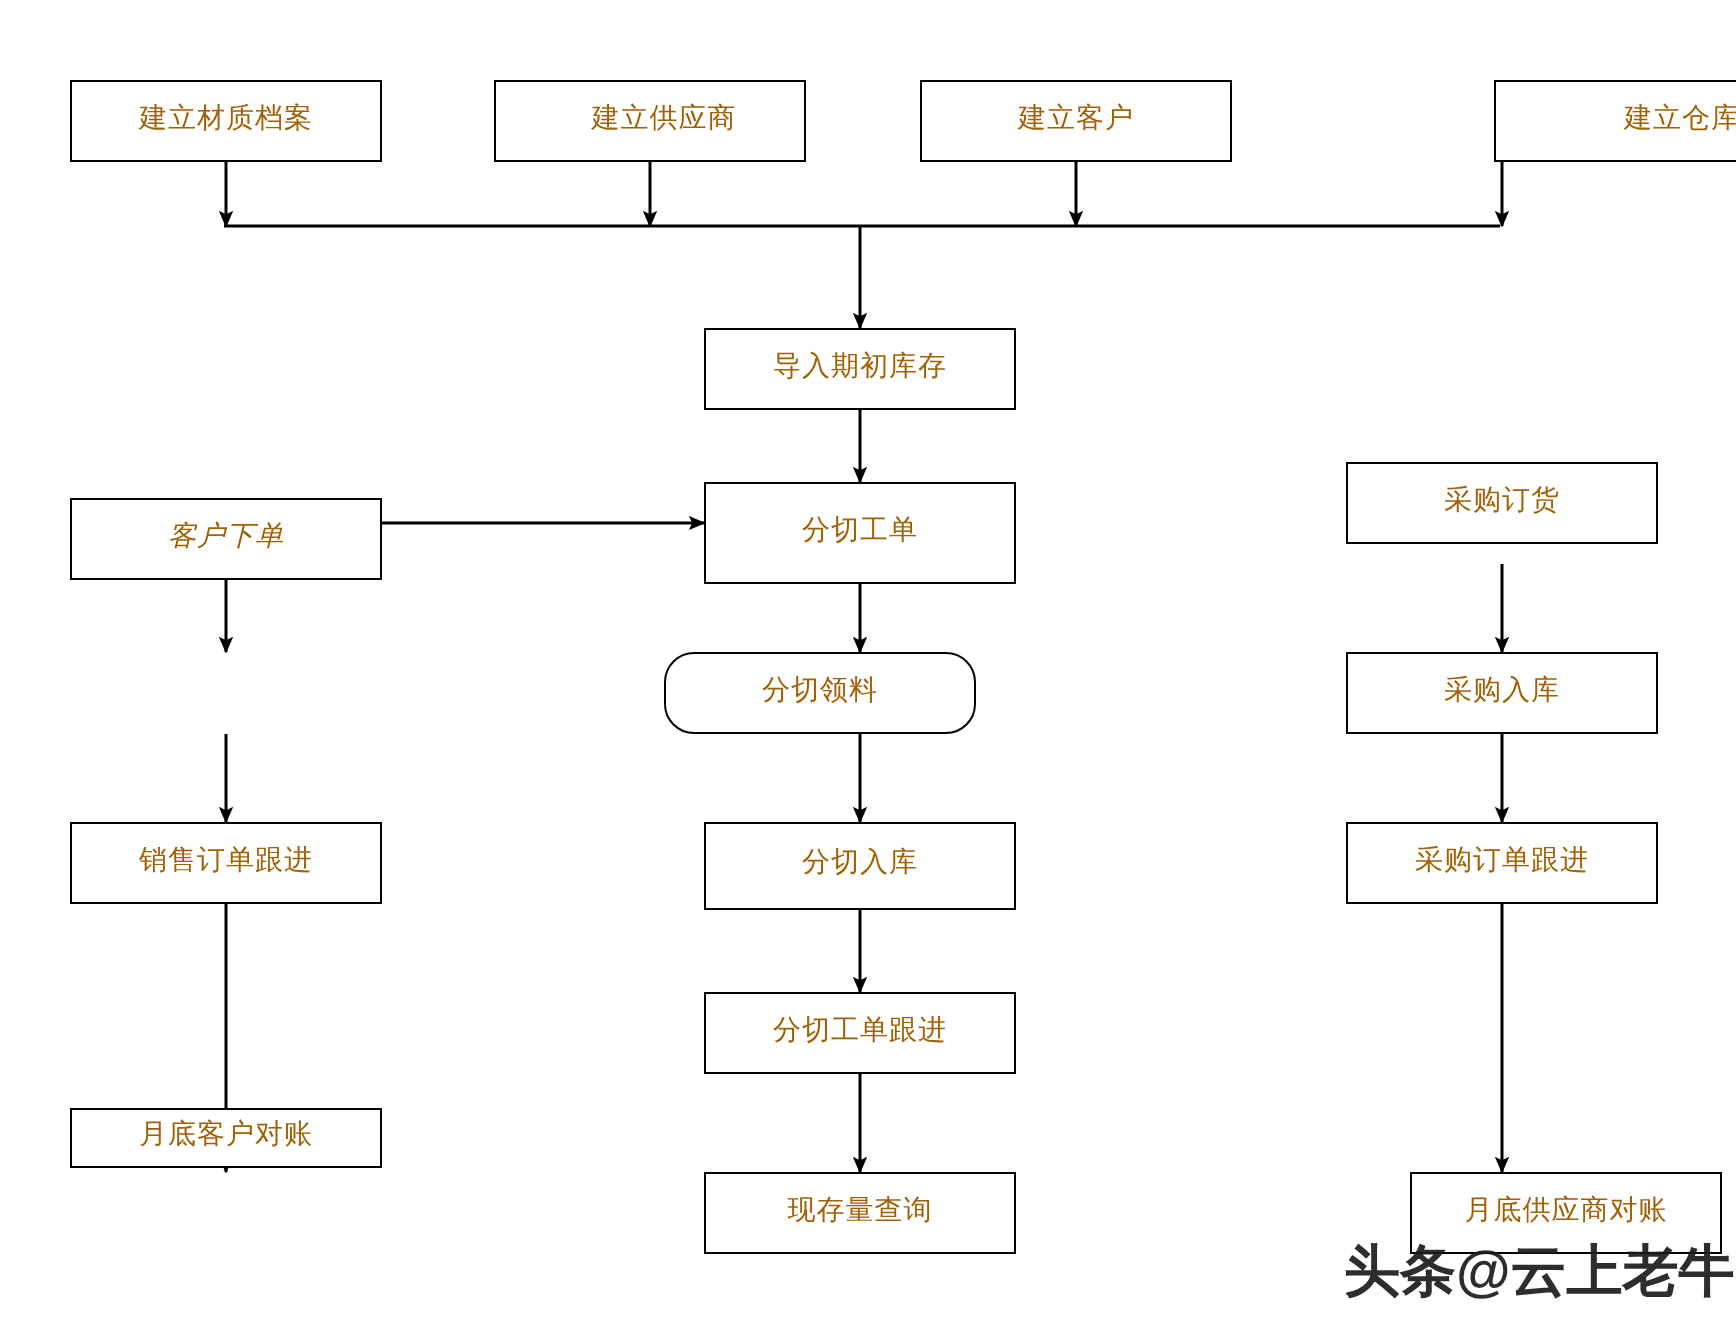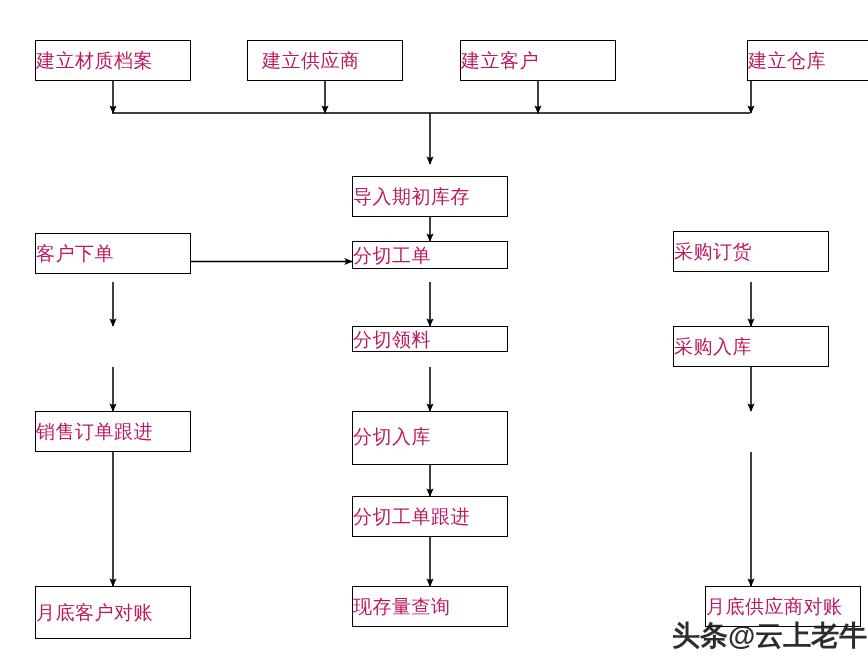--- a/index.html
+++ b/index.html
@@ -26,23 +26,23 @@
     height: 662px;
     pointer-events: none;
   }
   .node {
     position: absolute;
     box-sizing: border-box;
     border: 1.4px solid #000000;
     background: #ffffff;
     display: flex;
     align-items: center;
-    justify-content: flex-start;
-    color: #be185d;
-    font-size: 19px;
+    justify-content: center;
+    color: #a16207;
+    font-size: 14px;
     letter-spacing: 0.5px;
     white-space: nowrap;
     line-height: 1;
   }
   .node span {
     display: block;
     transform: translateY(-0.5px);
   }
   #watermark {
     position: absolute;
@@ -96,53 +96,56 @@
   <div class="node" style="left:247px; top:40px;  width:156px; height:41px;padding-left:14px;">
     <span>建立供应商</span>
   </div>
   <div class="node" style="left:460px; top:40px;  width:156px; height:41px;">
     <span>建立客户</span>
   </div>
   <div class="node" style="left:707px; top:40px;  width:188px; height:41px;margin-left:40px;">
     <span>建立仓库</span>
   </div>
 
-  <div class="node" style="left:352px; top:164px; width:156px; height:41px;margin-top:12px;">
+  <div class="node" style="left:352px; top:164px; width:156px; height:41px;">
     <span>导入期初库存</span>
   </div>
 
-  <div class="node" style="left:35px;  top:233px; width:156px; height:41px;">
+  <div class="node" style="left:35px;  top:249px; width:156px; height:41px;font-style:italic;">
     <span>客户下单</span>
   </div>
-  <div class="node" style="left:352px; top:241px; width:156px; height:28px;">
+  <div class="node" style="left:352px; top:241px; width:156px; height:51px;">
     <span>分切工单</span>
   </div>
   <div class="node" style="left:673px; top:231px; width:156px; height:41px;">
     <span>采购订货</span>
   </div>
 
-  <div class="node" style="left:352px; top:326px; width:156px; height:26px;">
+  <div class="node" style="left:332px; top:326px; width:156px; height:41px;border-radius:15px;">
     <span>分切领料</span>
   </div>
   <div class="node" style="left:673px; top:326px; width:156px; height:41px;">
     <span>采购入库</span>
   </div>
 
   <div class="node" style="left:35px;  top:411px; width:156px; height:41px;">
     <span>销售订单跟进</span>
   </div>
-  <div class="node" style="left:352px; top:411px; width:156px; height:54px;font-family:Liberation Mono, monospace;">
+  <div class="node" style="left:352px; top:411px; width:156px; height:44px;font-family:Liberation Mono, monospace;">
     <span>分切入库</span>
+  </div>
+  <div class="node" style="left:673px; top:411px; width:156px; height:41px;">
+    <span>采购订单跟进</span>
   </div>
 
   <div class="node" style="left:352px; top:496px; width:156px; height:41px;">
     <span>分切工单跟进</span>
   </div>
 
-  <div class="node" style="left:35px;  top:586px; width:156px; height:53px;">
+  <div class="node" style="left:35px;  top:554px; width:156px; height:30px;">
     <span>月底客户对账</span>
   </div>
   <div class="node" style="left:352px; top:586px; width:156px; height:41px;">
     <span>现存量查询</span>
   </div>
   <div class="node" style="left:673px; top:586px; width:156px; height:41px;margin-left:32px;">
     <span>月底供应商对账</span>
   </div>
 
   <div id="watermark">头条@云上老牛</div>

